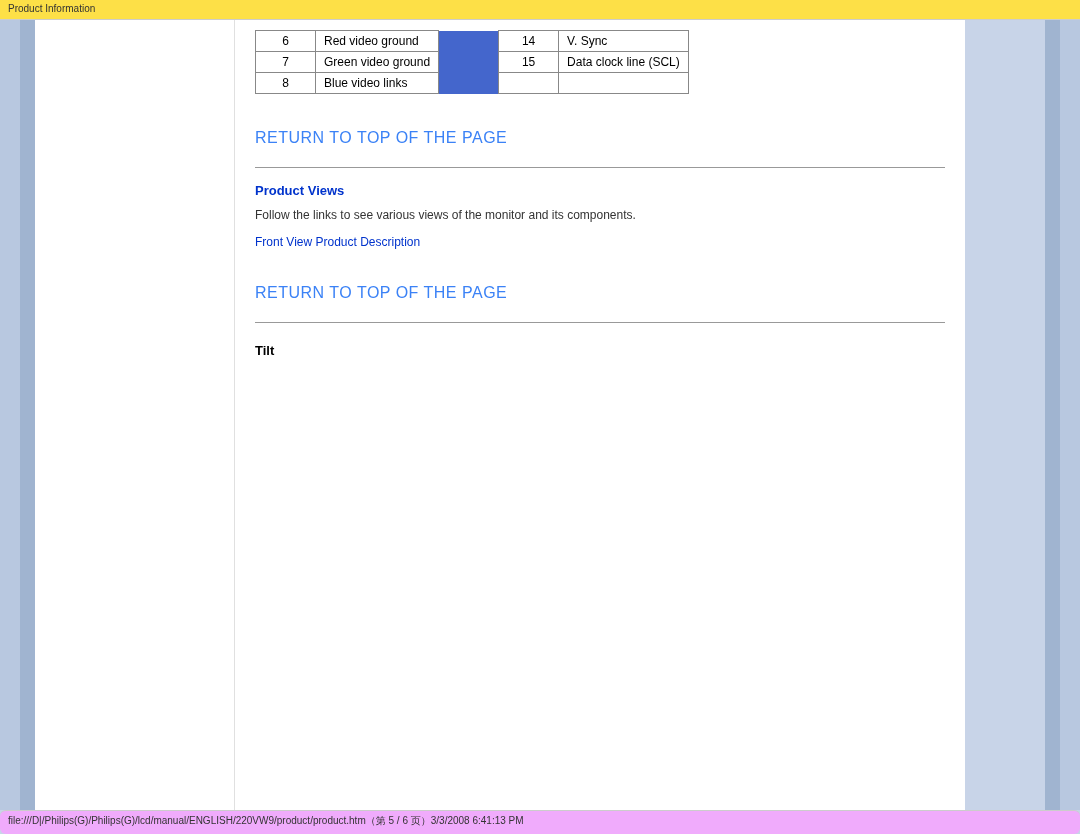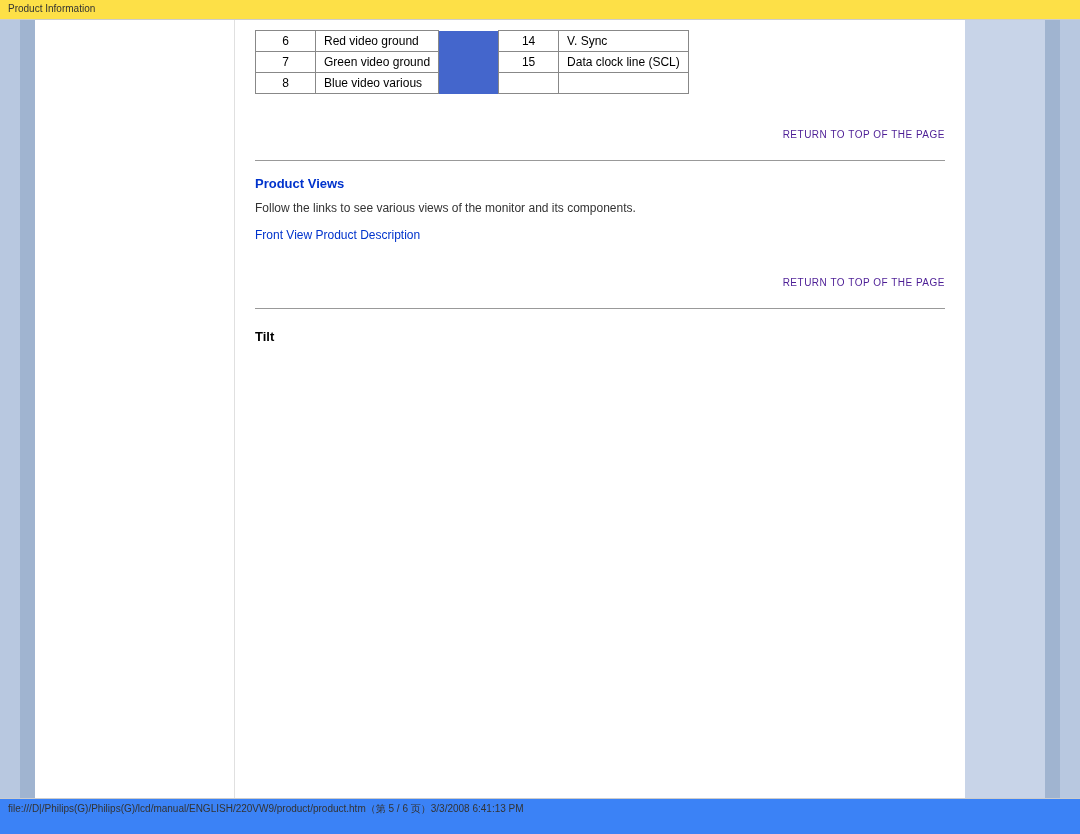--- a/index.html
+++ b/index.html
@@ -91,24 +91,24 @@
       font-size: 12px;
     }
 
     .data-table td {
       border: 1px solid #888;
       padding: 3px 8px;
       min-width: 60px;
     }
 
     .return-link {
-      text-align: right;
+      text-align: left;
       padding: 15px 0;
-      color: #4c1d95;
-      font-size: 10px;
+      color: #3b82f6;
+      font-size: 16px;
       cursor: pointer;
       letter-spacing: 0.5px;
     }
 
     .section-divider {
       border: none;
       border-top: 1px solid #999;
       margin: 5px 0 15px 0;
     }
 
@@ -135,26 +135,27 @@
     }
 
     .tilt-heading {
       font-weight: bold;
       font-size: 13px;
       margin-top: 20px;
       color: #000;
     }
 
     .status-bar {
-      background-color: #3b82f6;
-      height: 36px;
+      background-color: #f0abfc;
+      height: 24px;
       padding: 3px 8px;
       font-size: 10px;
       color: #333;
       border-top: 1px solid #ccc;
+      border-radius: 6px;
     }
   </style>
 </head>
 <body>
 
 <div class="top-bar">
   <span>Product Information</span>
 </div>
 
 <div class="main-layout">
@@ -178,21 +179,21 @@
             </tr>
             <tr>
               <td style="text-align: center;">7</td>
               <td>Green video ground</td>
               <td style="background-color: rgb(68, 102, 204); width: 4px; padding: 0px; border: none;"></td>
               <td style="text-align: center;">15</td>
               <td>Data clock line (SCL)</td>
             </tr>
             <tr>
               <td style="text-align: center;">8</td>
-              <td>Blue video various</td>
+              <td>Blue video links</td>
               <td style="background-color: rgb(68, 102, 204); width: 4px; padding: 0px; border: none;"></td>
               <td style="text-align: center;"></td>
               <td></td>
             </tr>
           </tbody>
       </table>
 
       <div class="return-link">
         <span>RETURN TO TOP OF THE PAGE</span>
       </div>

